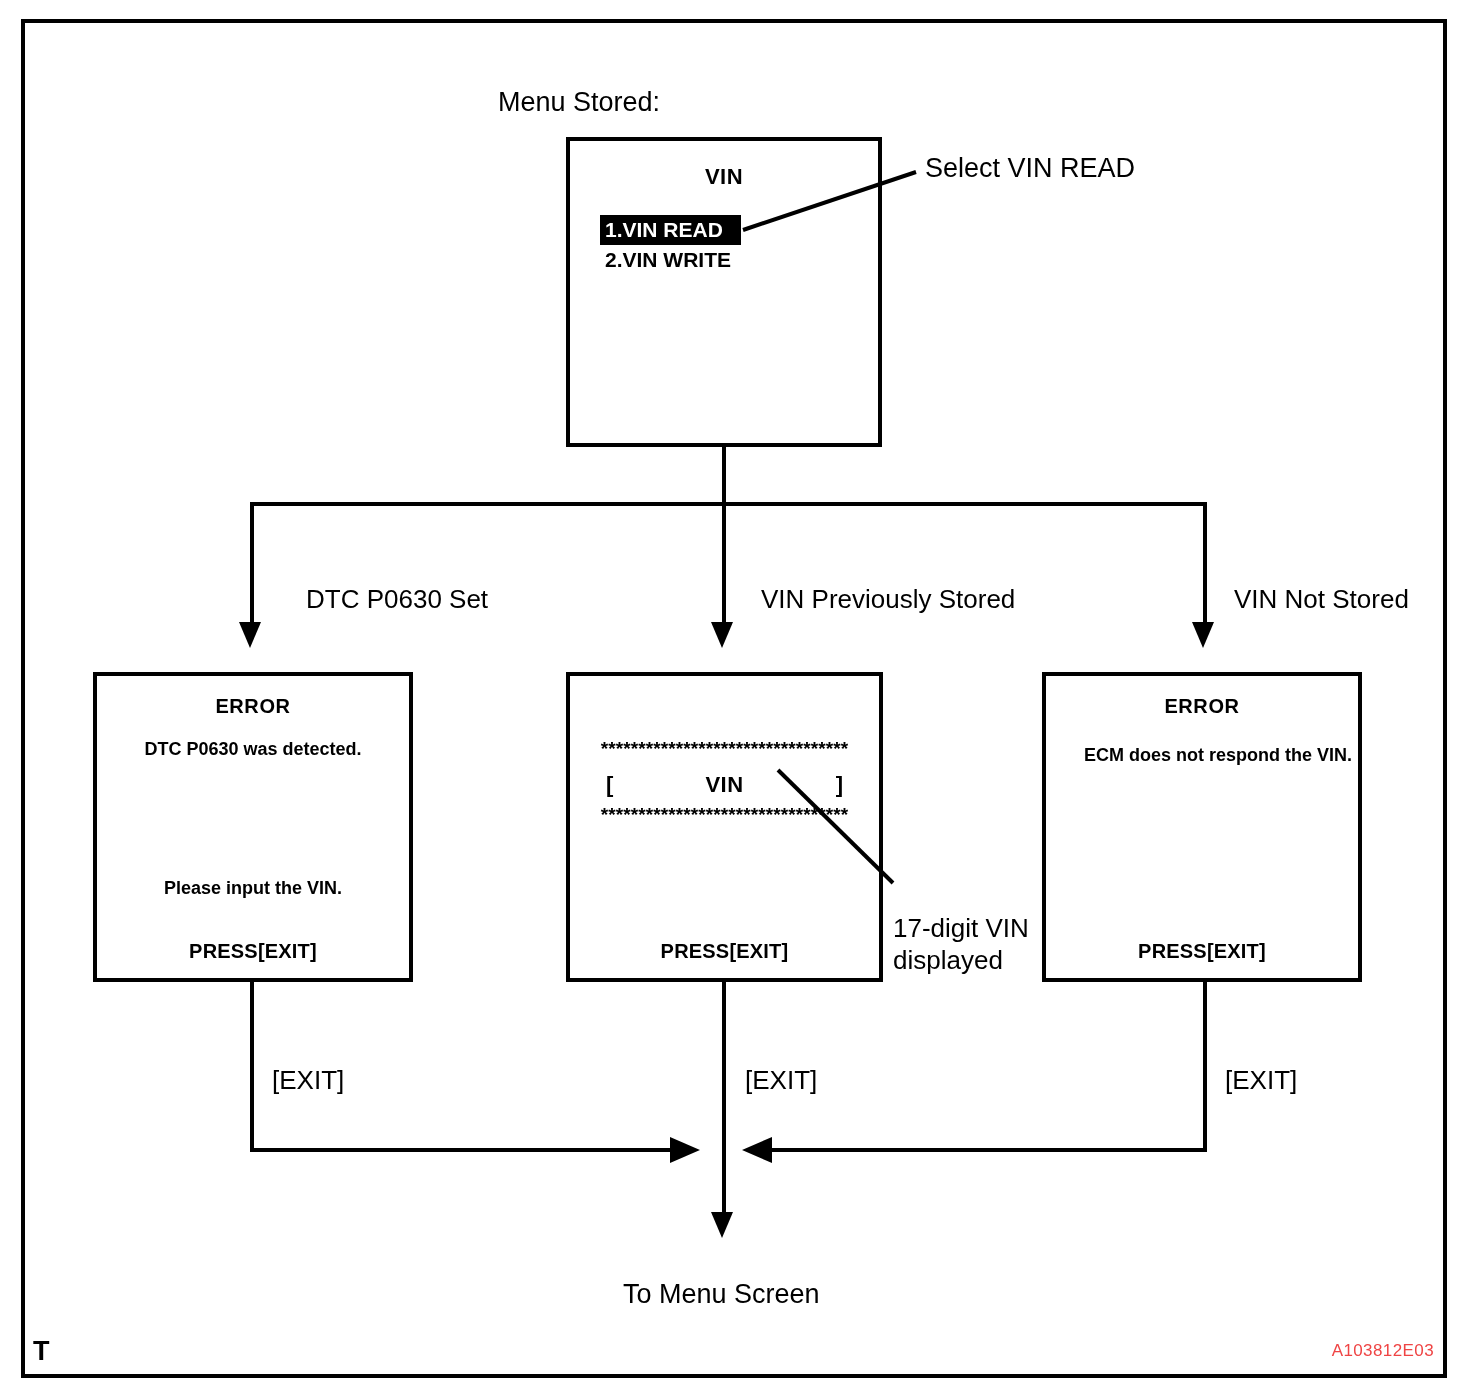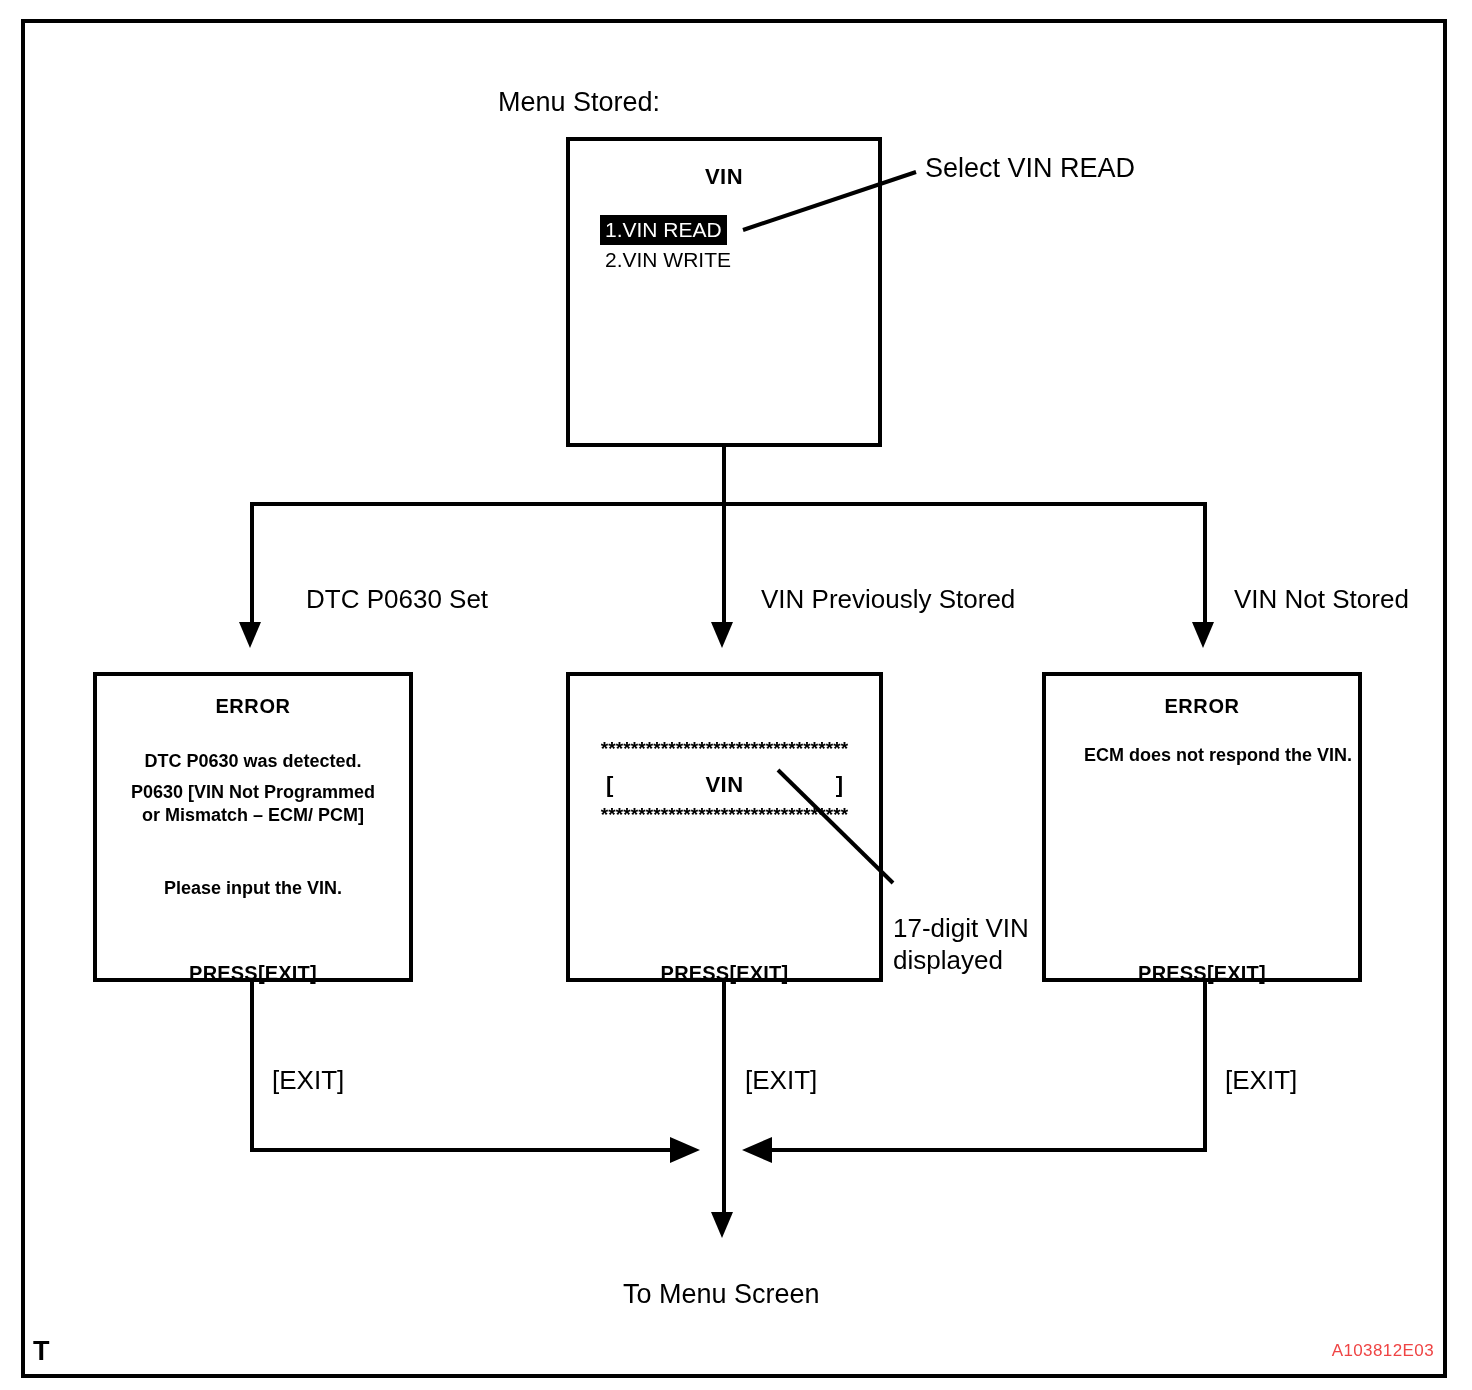--- a/index.html
+++ b/index.html
@@ -93,26 +93,26 @@
     letter-spacing: 0.5px;
   }
   .menu-list {
     position: absolute;
     left: 30px;
     top: 74px;
     text-align: left;
   }
   .menu-item {
     font-family: "Liberation Sans", sans-serif;
-    font-weight: normal;
+    font-weight: bold;
     font-size: 21px;
     line-height: 1.0;
     letter-spacing: 0px;
     white-space: nowrap;
-    padding: 4px 5px 5px 5px;
+    padding: 4px 18px 5px 5px;
     display: block;
     width: max-content;
   }
   .menu-item.selected {
     background: #000000;
     color: #ffffff;
   }
   .menu-item.normal {
     background: transparent;
     color: #000000;
@@ -129,21 +129,21 @@
     left: 6px;
     right: 6px;
     text-align: center;
     font-family: "Liberation Sans", sans-serif;
     font-weight: bold;
     color: #000000;
     white-space: pre-line;
   }
   .scr-title { font-size: 20px; letter-spacing: 0.6px; }
   .scr-body  { font-size: 18px; line-height: 1.30; }
-  .scr-press { font-size: 20px; letter-spacing: 0.2px; margin-top: 22px; }
+  .scr-press { font-size: 20px; letter-spacing: 0.2px; }
 
   .stars {
     position: absolute;
     left: 0; right: 0;
     text-align: center;
     font-family: "Liberation Sans", sans-serif;
     font-weight: bold;
     font-size: 19px;
     letter-spacing: 0.1px;
     color: #000000;
@@ -242,23 +242,21 @@
 
   <div class="vline" style="left:1203px; top:502px; height:126px;"></div>
   <div class="arrow-down" style="left:1192px; top:622px;"></div>
 
   <div class="label" style="left:306px; top:584px;">DTC P0630 Set</div>
   <div class="label" style="left:761px; top:584px;">VIN Previously Stored</div>
   <div class="label" style="left:1234px; top:584px;">VIN Not Stored</div>
 
   <div class="screen" id="error-left">
     <div class="scr-line scr-title" style="top:19px;">ERROR</div>
-    <div class="scr-line scr-body" style="top:74px;">DTC P0630 was detected.</div>
-    <div class="scr-line scr-body" style="top:105px;">P0630  [VIN Not Programmed
-or Mismatch – ECM/ PCM]</div>
+    <div class="scr-line scr-body" style="top:62px;">DTC P0630 was detected.</div>
     <div class="scr-line scr-body" style="top:201px;">Please input the VIN.</div>
     <div class="scr-line scr-press" style="top:264px;">PRESS[EXIT]</div>
   </div>
 
   <div class="screen" id="vin-display">
     <div class="stars" style="top:62px;">*********************************</div>
 
     <div class="vin-row">
       <span>[</span>
       <span class="vin-center">VIN</span>

